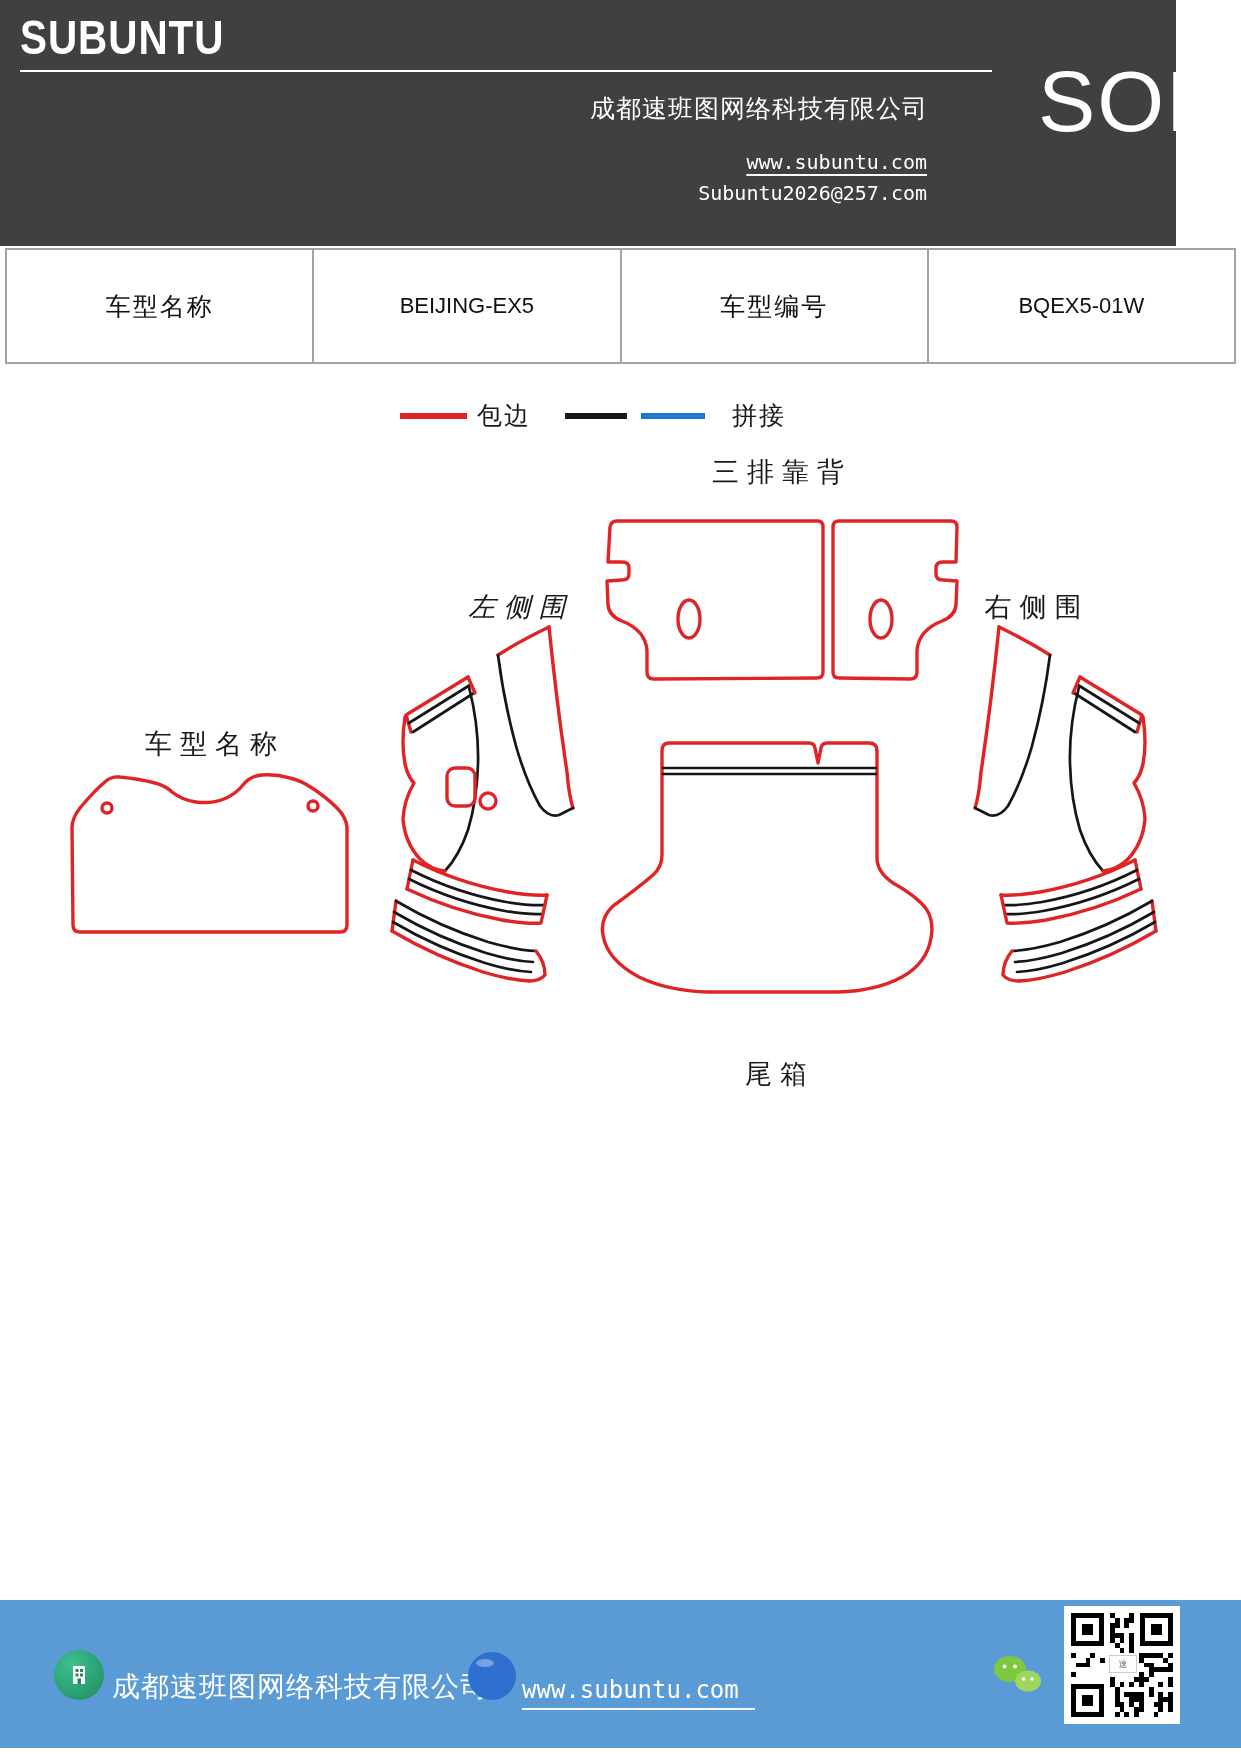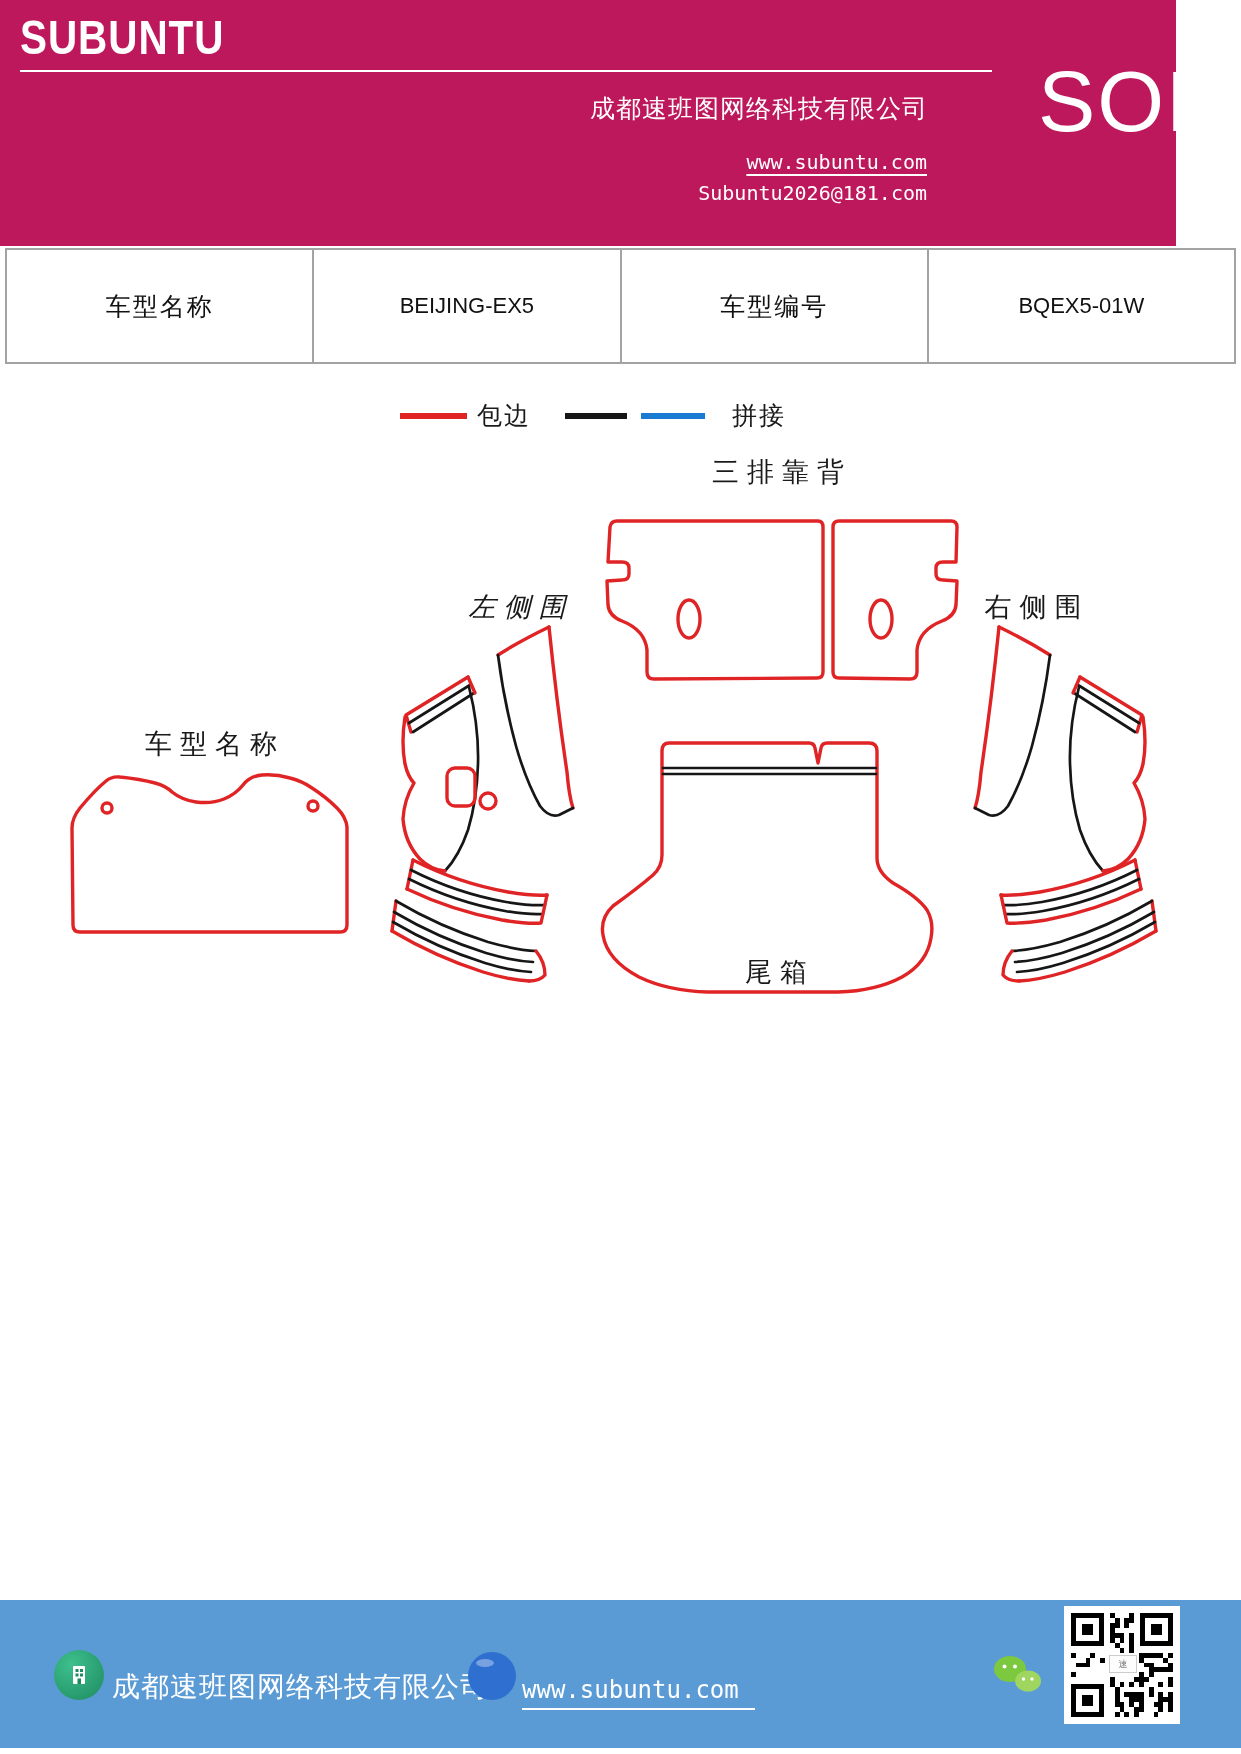--- a/index.html
+++ b/index.html
@@ -3,21 +3,21 @@
 <meta charset="utf-8">
 <style>
   * { margin:0; padding:0; box-sizing:border-box; }
   html,body { background:#e8e8e8; }
   .page {
     position:relative; width:1241px; height:1754px; background:#ffffff;
     margin:0 auto; overflow:hidden;
     font-family:"Liberation Sans", sans-serif; color:#111;
   }
   
-  .header { position:absolute; left:0; top:0; width:1176px; height:246px; background:#be185d; }
+  .header { position:absolute; left:0; top:0; width:1176px; height:246px; background:#404040; }
   .logo {
     position:absolute; left:20px; top:10px; color:#fff;
     font-size:44px; font-weight:900; letter-spacing:1px;
     transform:scale(0.92,1.1); transform-origin:left top;
   }
   .header-rule { position:absolute; left:20px; top:70px; width:972px; height:2px; background:#ffffff; }
   .doc-title {
     position:absolute; left:30px; top:136px; color:#ffffff;
     font-family:"Liberation Serif", serif; font-size:35px; font-weight:600; letter-spacing:2px;
   }
@@ -100,21 +100,21 @@
 </head>
 <body>
 
 <div class="page">
 
   <div class="header">
     <div class="logo">SUBUNTU</div>
     <div class="header-rule"></div>
     <div class="header-company">成都速班图网络科技有限公司</div>
     <div class="header-site">www.subuntu.com</div>
-    <div class="header-mail">Subuntu2026@181.com</div>
+    <div class="header-mail">Subuntu2026@257.com</div>
     <div class="sop">SOP</div>
   </div>
 
   <table class="info-table">
     <tbody>
         <tr>
       <td class="cn">车型名称</td>
       <td class="val">BEIJING-EX5</td>
       <td class="cn">车型编号</td>
       <td class="val">BQEX5-01W</td>
@@ -125,21 +125,21 @@
   <div class="legend-swatch" style="left:400px;width:67px;background:#e02425;"></div>
   <div class="legend-label" style="left:477px;">包边</div>
   <div class="legend-swatch" style="left:565px;width:62px;background:#161616;"></div>
   <div class="legend-swatch" style="left:641px;width:64px;background:#1b7ad1;"></div>
   <div class="legend-label" style="left:716px;margin-left:16px;">拼接</div>
 
   <div class="dlabel" style="left:672px;top:454px;">三排靠背</div>
   <div class="dlabel" style="left:411px;top:589px;font-style:italic;">左侧围</div>
   <div class="dlabel" style="left:927px;top:589px;">右侧围</div>
   <div class="dlabel" style="left:105px;top:726px;">车型名称</div>
-  <div class="dlabel" style="left:670px;top:954px;">尾箱</div>
+  <div class="dlabel" style="left:670px;top:1056px;">尾箱</div>
 
   <svg class="diagram-svg" width="1241" height="680" viewBox="0 380 1241 680">
 
     <g>
       <path class="r" d="M617,521 L818,521 Q823,521 823,527 L823,672 Q823,678 817,678 L654,679
                          Q647,679 647,672 L647,650 Q645,630 622,621 Q609,616 608,605 L607,581
                          L622,580 Q629,580 629,574 L629,568 Q629,562 622,562 L608,562 L610,527
                          Q611,521 617,521 Z"></path>
       <ellipse class="r hole" cx="689" cy="619" rx="11" ry="19"></ellipse>
     </g>

